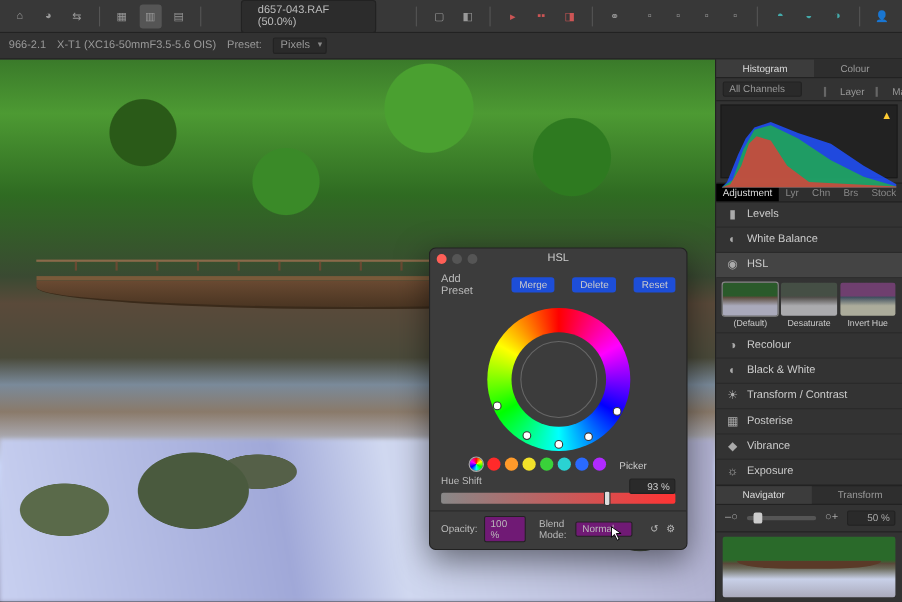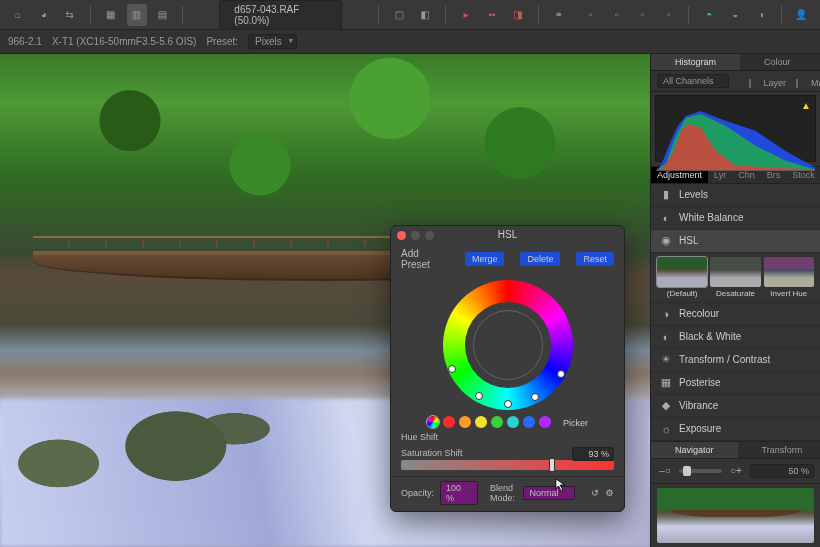--- a/index.html
+++ b/index.html
@@ -87,21 +87,21 @@
 .presets{display:flex;gap:3px;padding:4px 6px;border-bottom:1px solid #2a2a2a}
 .preset{flex:1;text-align:center;font-size:8px;color:#ccc}
 .preset .thumb{height:30px;border-radius:2px;margin-bottom:2px;background:linear-gradient(#2a5a2a 40%,#5a4a3a 44%,#aab 70%)}
 .preset.desat .thumb{filter:saturate(0.2)}
 .preset.inv .thumb{filter:hue-rotate(180deg)}
 .preset.on .thumb{outline:1px solid #888}
 
 #navrow{display:flex;align-items:center;padding:4px 6px;gap:6px;border-bottom:1px solid #222}
 #navslider{flex:1;height:4px;background:#555;border-radius:2px;position:relative}
 #navslider .k{position:absolute;left:10%;top:-3px;width:8px;height:10px;background:#ccc;border-radius:2px}
-#navval{background:#2a2a2a;border:1px solid #222;border-radius:2px;padding:1px 4px;font-size:9px;width:64px;text-align:right}
+#navval{background:#2a2a2a;border:1px solid #222;border-radius:2px;padding:1px 4px;font-size:9px;width:44px;text-align:right}
 #navthumb{margin:4px 6px;height:62px;border-radius:2px;background:linear-gradient(#2a6a2a 38%,#5a4a3a 44%,#6a6a5a 52%,#c8d0e8 70%,#aab 100%);position:relative;overflow:hidden}
 #navthumb .br{position:absolute;left:8%;right:8%;top:40%;height:7px;background:#5a3a28;border-radius:0 0 50% 50%/0 0 10px 10px}
 
 .cursor{position:absolute;width:14px;height:14px}
 </style>
 </head>
 <body>
 
 <div id="topbar">
   <div class="tb-btn">⌂</div>
@@ -184,21 +184,20 @@
     <span class="sw" style="background:#2ad2d2"></span>
     <span class="sw" style="background:#2a6aff"></span>
     <span class="sw" style="background:#b02aff"></span>
     <span class="picker">Picker</span>
   </div>
 
   <div class="sl">
     <label>Hue Shift</label>
   </div>
   <div class="sl">
-    <label>Saturation Shift</label>
     <div class="track grad-sat">
       <span class="val">93 %</span>
       <span class="knob" style="left:calc(71% - 3px)"></span>
     </div>
   </div>
 
   <div class="foot">
     <span>Opacity:</span>
     <span class="sel">100 %</span>
     <span class="spacer"></span>

